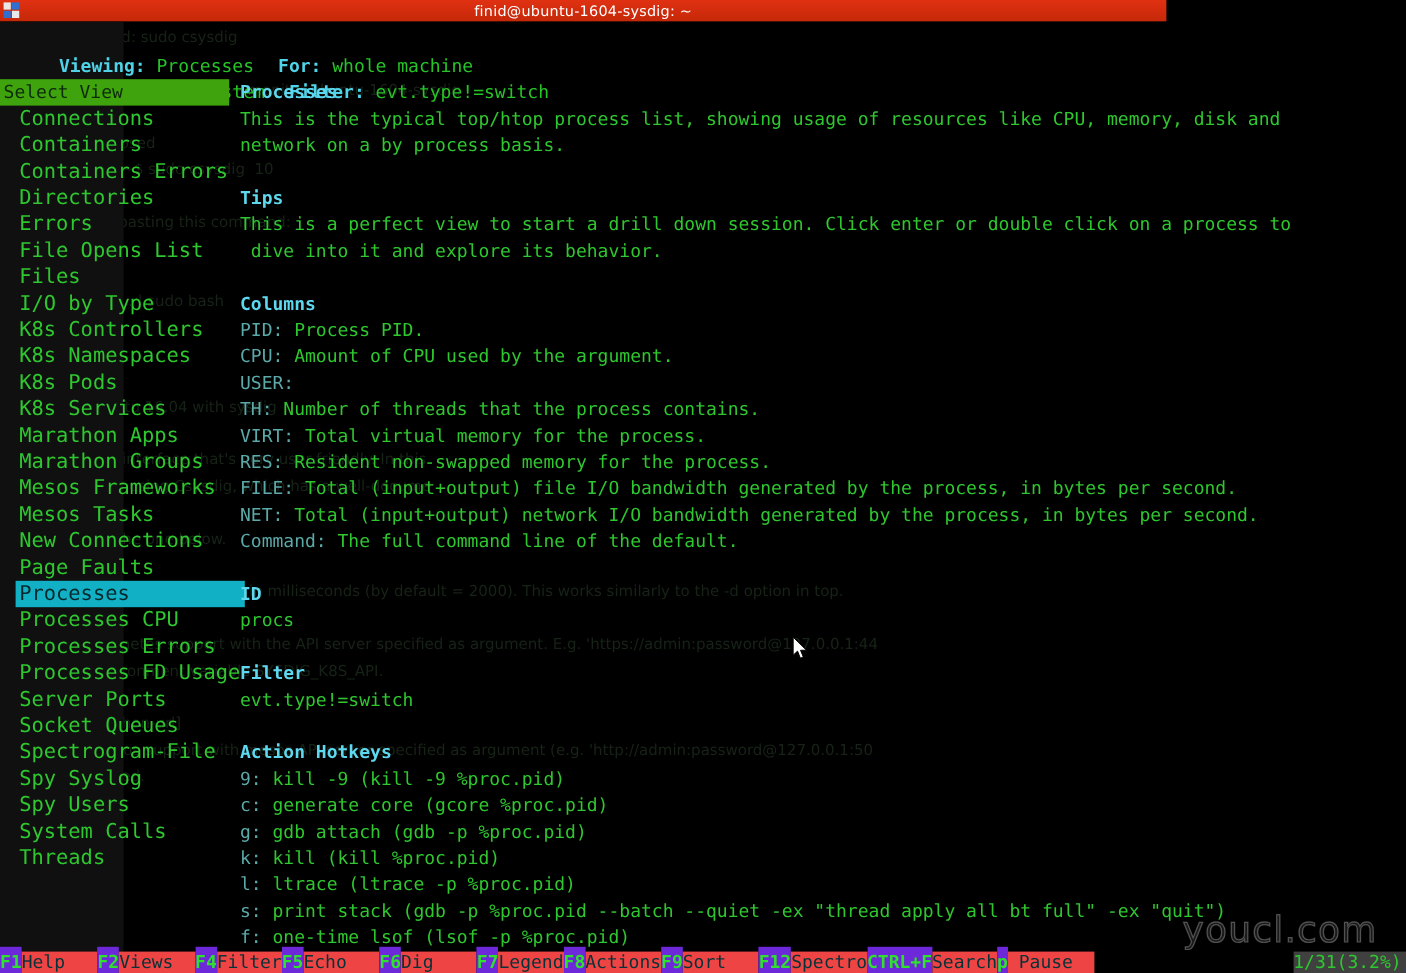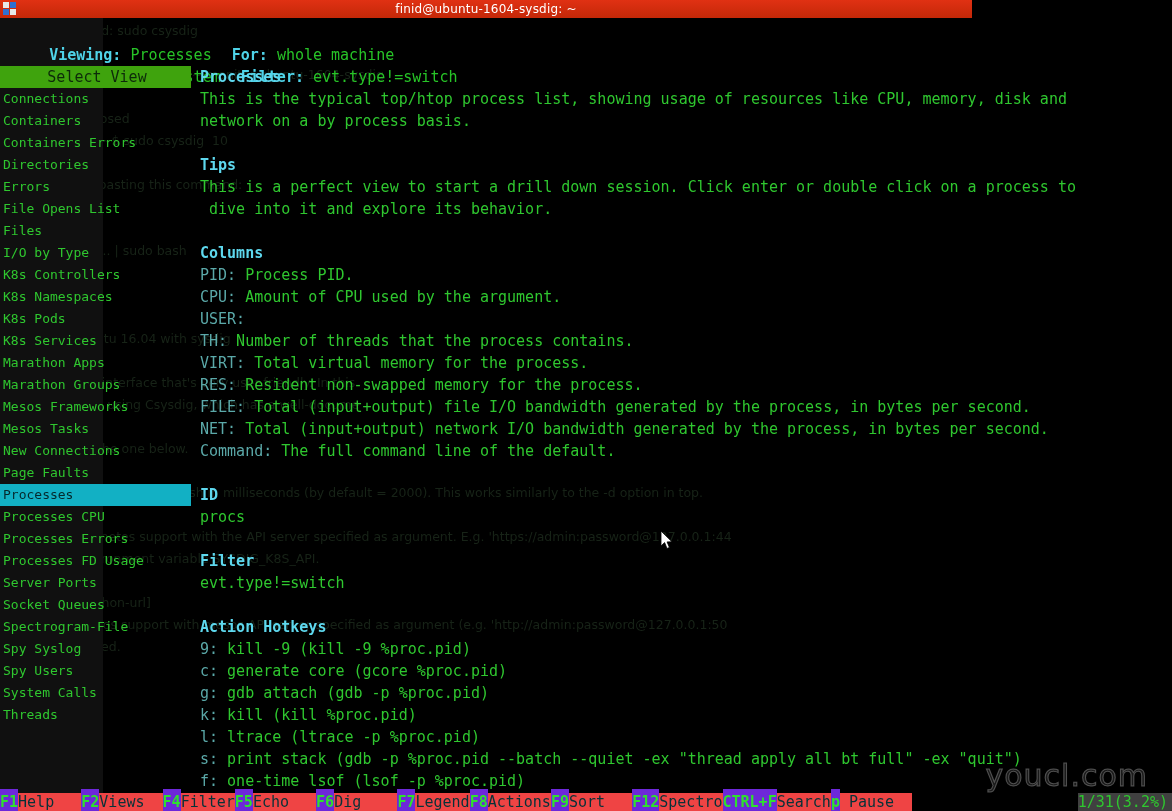--- a/index.html
+++ b/index.html
@@ -87,35 +87,35 @@
 
   
   #selectview {
     position:absolute; top:48px; left:0;
     width:191px; height:22px; line-height:22px;
     background:#3fa30d;
     color:#0d2a0a;
     font-size:15px;
     padding-left:3px;
     white-space:pre;
-    text-align:center;
   }
 
   
   #sidebar {
     position:absolute; top:70px; left:0;
     width:191px;
   }
   .sb-item {
     height:22px; line-height:22px;
-    font-size:13px;
+    font-size:17px;
     padding-left:3px;
     white-space:pre;
     color:#2fc72f;
     cursor:pointer;
+    margin-left:13px;
   }
   .sb-item.sel {
     background:#12b0c4;
     color:#05282c;
     width:191px;
   }
 
   
   #content {
     position:absolute; top:48px; left:200px;

